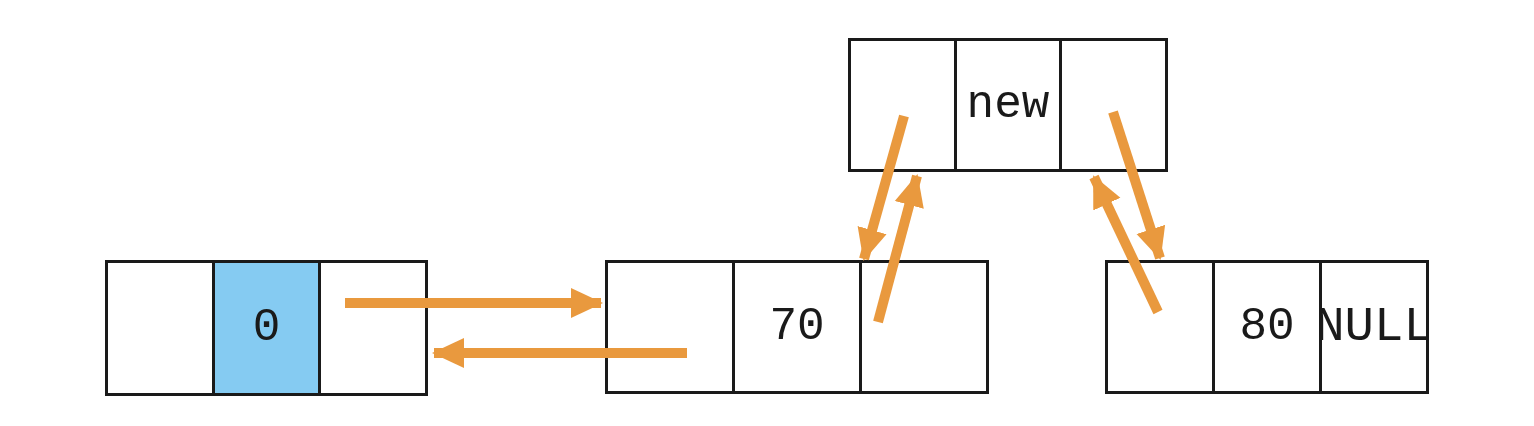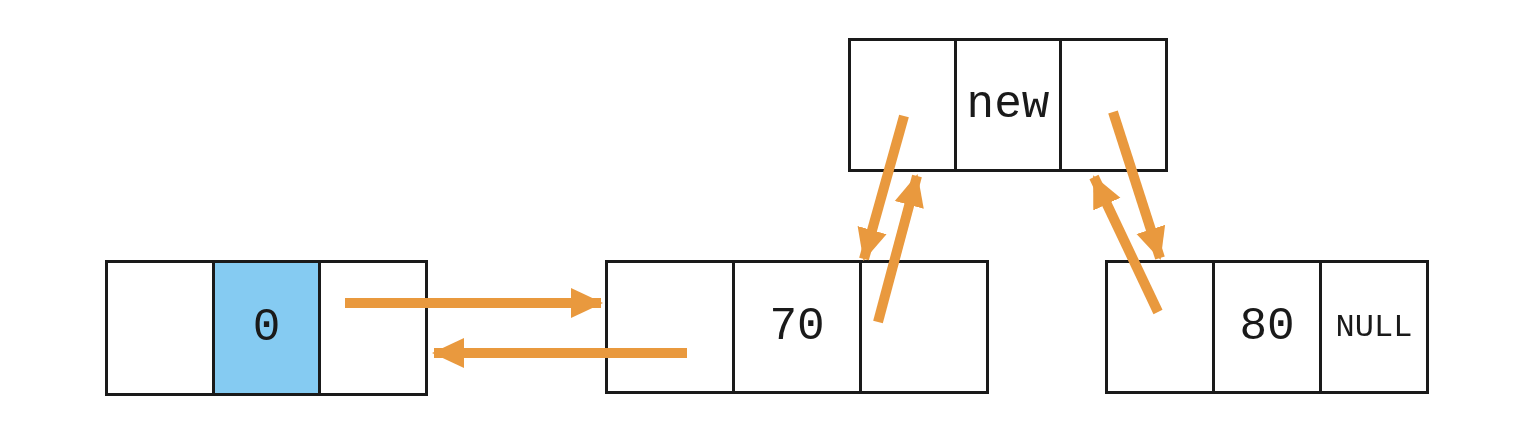--- a/index.html
+++ b/index.html
@@ -38,21 +38,21 @@
     white-space: nowrap;
     overflow: hidden;
   }
   .cell + .cell {
     border-left: 3px solid var(--border-color, #1a1a1a);
   }
   .cell.highlight {
     background: var(--highlight-color, #85CBF2);
   }
   .cell.small-label {
-    font-size: 32px;
+    font-size: 49px;
   }
   
   .node-head    { left: 105px;  top: 260px; width: 323px; height: 136px; }
   .node-seventy { left: 605px;  top: 260px; width: 384px; height: 134px; }
   .node-new     { left: 848px;  top: 38px;  width: 320px; height: 134px; }
   .node-eighty  { left: 1105px; top: 260px; width: 324px; height: 134px; }
 
   .arrows-layer {
     position: absolute;
     left: 0; top: 0;

